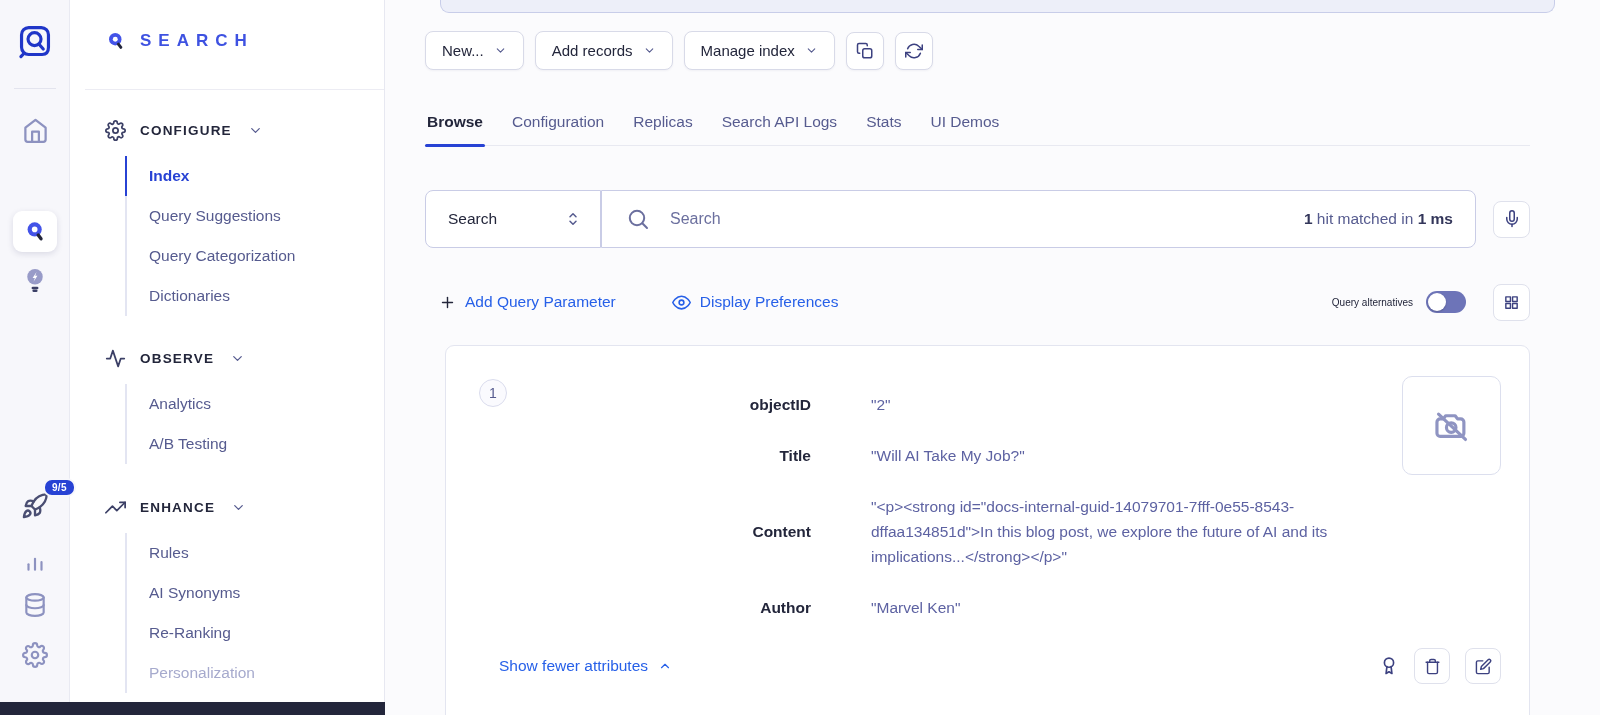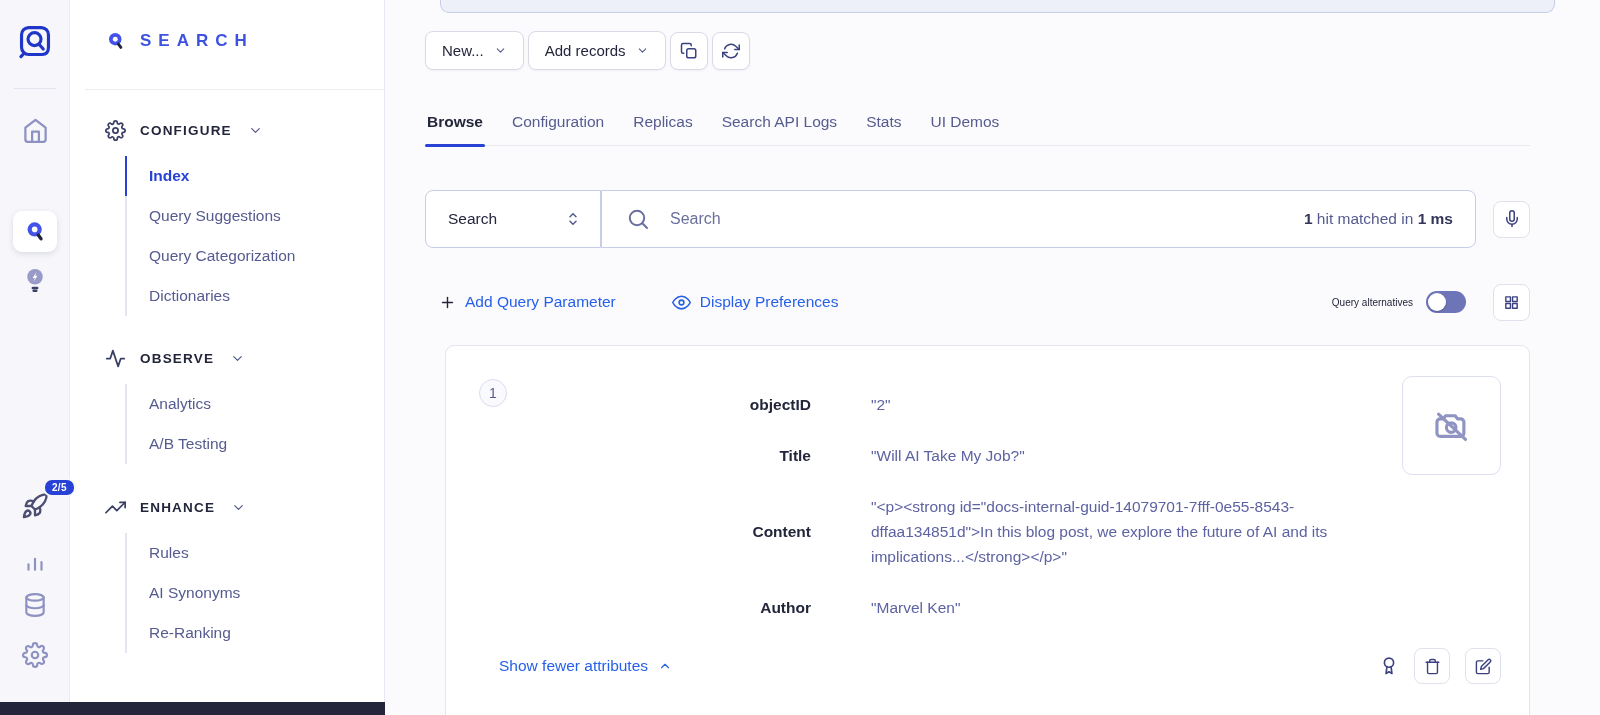--- a/index.html
+++ b/index.html
@@ -44,21 +44,21 @@
              border-left:2px solid #e3e5f2; font-size:15.5px; color:#565b8f; cursor:pointer; }
   .sb-item.active { border-left-color:#2742d4; color:#2742d4; font-weight:bold; }
   .sb-item.muted { color:#a6aacd; }
 
   
   .main { position:absolute; left:386px; top:0; right:0; height:715px; background:#fbfbfd; }
   .top-partial { position:absolute; top:0; left:54px; right:45px; height:13px;
                  background:#edeff9; border:1px solid #c8cde9; border-top:none;
                  border-radius:0 0 9px 9px; }
 
-  .toolbar { position:absolute; top:31px; left:39px; display:flex; align-items:center; gap:4px; }
+  .toolbar { position:absolute; top:31px; left:39px; display:flex; align-items:center; gap:11px; }
   .btn { display:flex; align-items:center; gap:10px; background:#fff; border:1px solid #d8dae8;
          border-radius:8px; padding:0 16px; height:39px; font-size:15px; color:#23263b;
          cursor:pointer; box-shadow:0 1px 2px rgba(40,45,90,.05); font-family:inherit; }
   .btn .chev { color:#565b8f; }
   .icon-btn { width:38px; height:38px; padding:0; justify-content:center; color:#3c4180; }
 
   .tabs { position:absolute; top:103px; left:39px; right:70px; display:flex; gap:25px;
           border-bottom:1px solid #e8e9f1; }
   .tab { padding:10px 2px 14px; font-size:15.5px; color:#565b8f; cursor:pointer; position:relative; }
   .tab.active { color:#23263b; font-weight:bold; }
@@ -157,21 +157,21 @@
       </svg>
     </button>
     <button class="rail-item rail-rocket" style="position:absolute;">
       <span style="position:relative; display:flex;">
         <svg width="28" height="28" viewBox="0 0 24 24" stroke-width="1.7">
           <path d="M4.5 16.5c-1.5 1.26-2 5-2 5s3.74-.5 5-2c.71-.84.7-2.13-.09-2.91a2.18 2.18 0 0 0-2.91-.09z"></path>
           <path d="M12 15l-3-3a22 22 0 0 1 2-3.95A12.88 12.88 0 0 1 22 2c0 2.72-.78 7.5-6 11a22.35 22.35 0 0 1-4 2z"></path>
           <path d="M9 12H4s.55-3.03 2-4c1.62-1.08 5 0 5 0"></path>
           <path d="M12 15v5s3.03-.55 4-2c1.08-1.62 0-5 0-5"></path>
         </svg>
-        <span class="rocket-badge">2/5</span>
+        <span class="rocket-badge">9/5</span>
       </span>
     </button>
     <button class="rail-item rail-bars">
       <svg width="26" height="26" viewBox="0 0 24 24" stroke-width="1.9">
         <line x1="6" y1="20" x2="6" y2="15"></line>
           <line x1="12" y1="20" x2="12" y2="10"></line>
           <line x1="18" y1="20" x2="18" y2="13"></line>
       </svg>
     </button>
     <button class="rail-item rail-db">
@@ -243,36 +243,43 @@
         </svg>
         <span class="sec-label">ENHANCE</span>
         <svg class="sec-chevron" width="15" height="15" viewBox="0 0 24 24" stroke-width="2.4">
             <polyline points="6 9 12 15 18 9"></polyline>
           </svg>
       </div>
       <div class="sec-items">
         <div class="sb-item">Rules</div>
         <div class="sb-item">AI Synonyms</div>
         <div class="sb-item">Re-Ranking</div>
+        <div class="sb-item muted">Personalization</div>
       </div>
     </div>
   </nav>
 
   <main class="main">
     <div class="top-partial"></div>
 
     <div class="toolbar">
       <button class="btn">
         <span>New...</span>
         <svg class="chev" width="13" height="13" viewBox="0 0 24 24" stroke-width="2.6">
             <polyline points="6 9 12 15 18 9"></polyline>
           </svg>
       </button>
       <button class="btn">
         <span>Add records</span>
+        <svg class="chev" width="13" height="13" viewBox="0 0 24 24" stroke-width="2.6">
+            <polyline points="6 9 12 15 18 9"></polyline>
+          </svg>
+      </button>
+      <button class="btn">
+        <span>Manage index</span>
         <svg class="chev" width="13" height="13" viewBox="0 0 24 24" stroke-width="2.6">
             <polyline points="6 9 12 15 18 9"></polyline>
           </svg>
       </button>
       <button class="btn icon-btn">
         <svg width="18" height="18" viewBox="0 0 24 24" stroke-width="1.9">
           <rect x="9" y="9" width="12" height="12" rx="2.5"></rect>
           <path d="M5 15H4a2 2 0 0 1-2-2V4a2 2 0 0 1 2-2h9a2 2 0 0 1 2 2v1"></path>
         </svg>
       </button>

